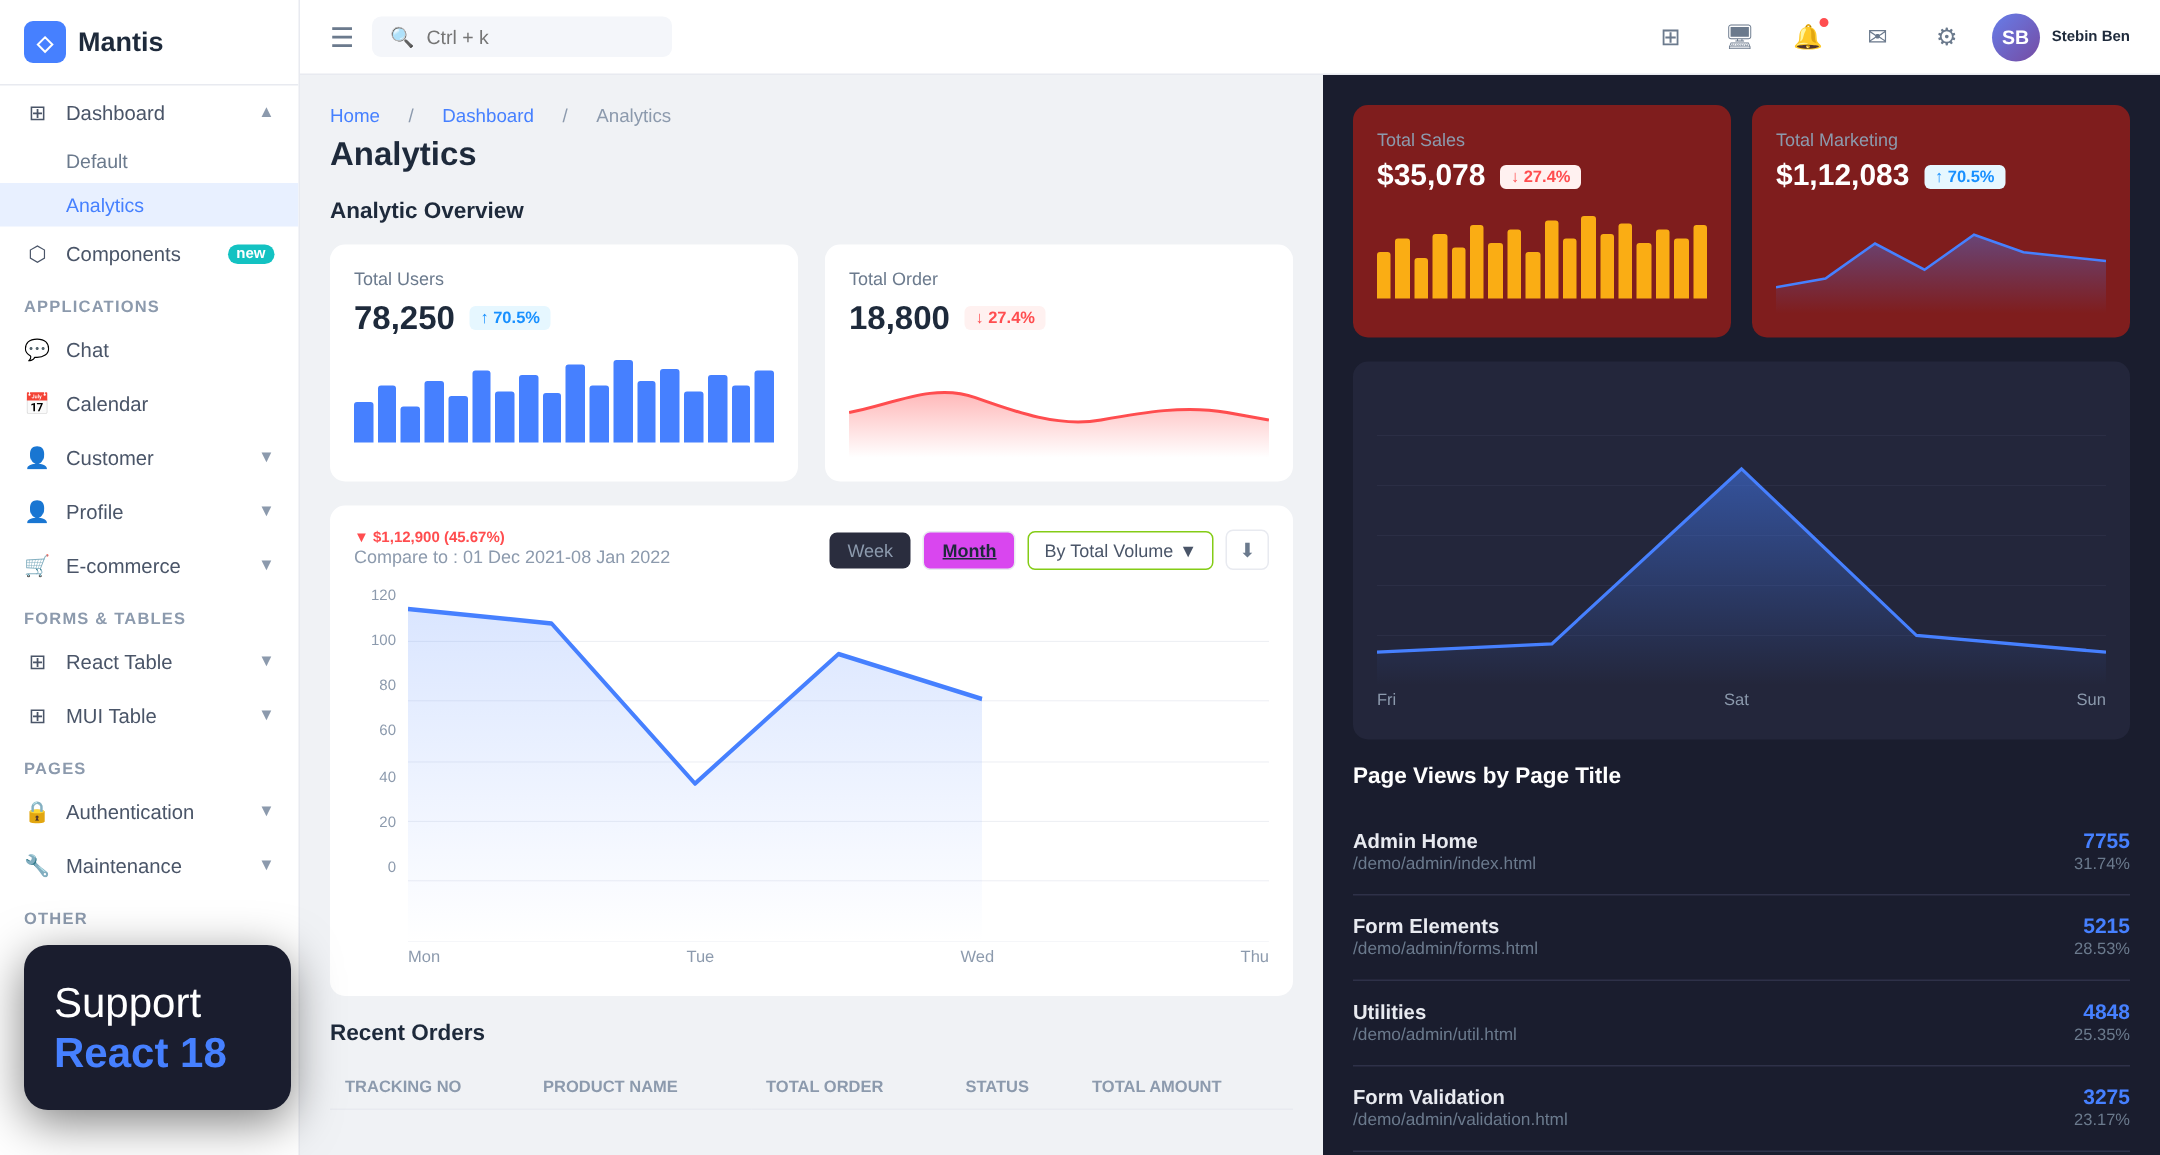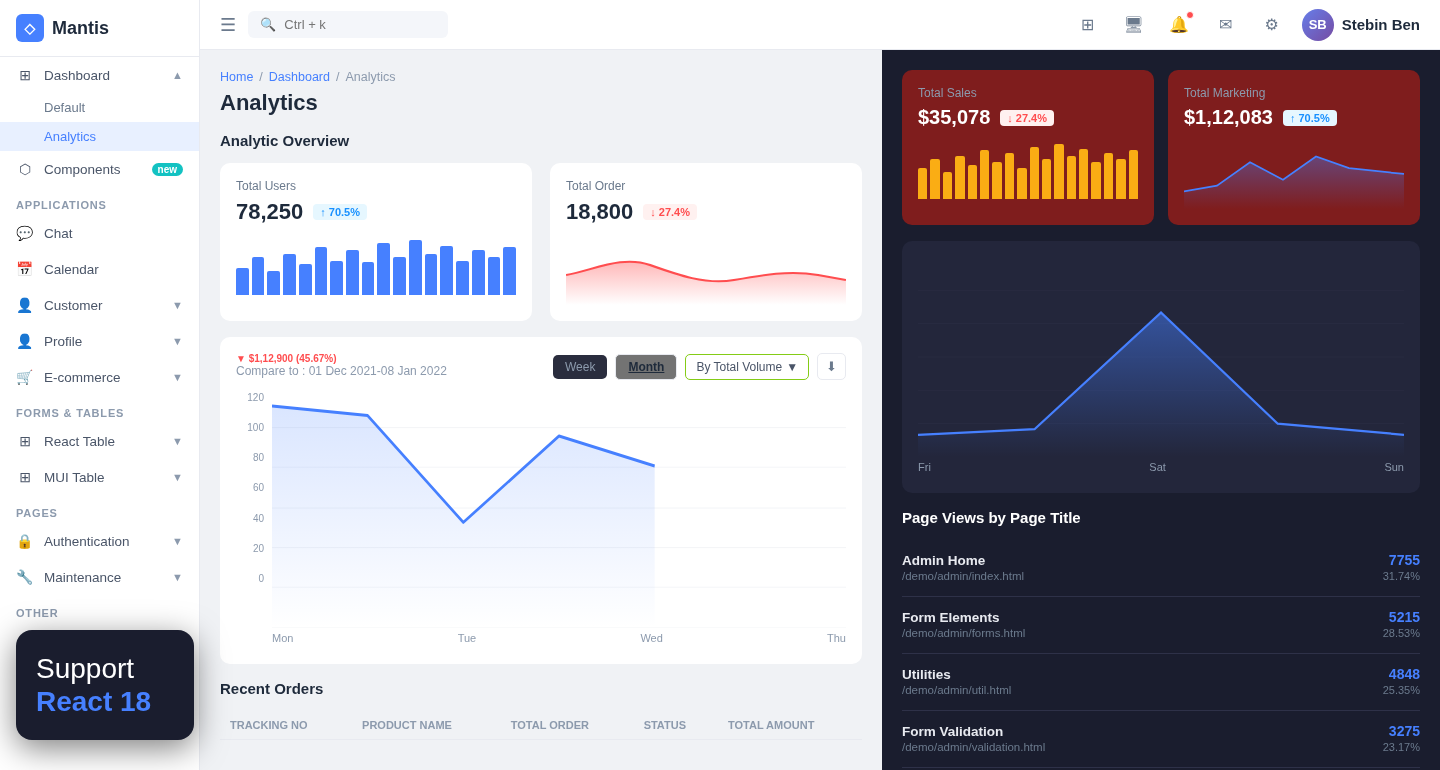--- a/index.html
+++ b/index.html
@@ -139,21 +139,21 @@
       display: flex; align-items: center; gap: 8px;
       cursor: pointer;
     }
     .user-avatar {
       width: 32px; height: 32px;
       border-radius: 50%;
       background: linear-gradient(135deg, #667eea, #764ba2);
       display: flex; align-items: center; justify-content: center;
       color: white; font-size: 13px; font-weight: 600;
     }
-    .user-name { font-size: 15px; font-weight: 600; color: #1e2a3b; text-align: right; }
+    .user-name { font-size: 10px; font-weight: 600; color: #1e2a3b; text-align: right; }
 
     
     #content {
       flex: 1;
       display: flex;
       overflow: hidden;
       position: relative;
     }
 
     
@@ -168,21 +168,21 @@
     
     #dark-panel {
       flex: 1;
       background: #1a1d2e;
       overflow-y: auto;
       padding: 20px;
     }
 
     
     .breadcrumb {
-      display: flex; align-items: center; gap: 6px;
+      display: flex; align-items: center; gap: 19px;
       font-size: 12.5px; color: #8c9aad; margin-bottom: 6px;
     }
     .breadcrumb a { color: #4680ff; text-decoration: none; }
     .breadcrumb span { color: #8c9aad; }
 
     .page-title {
       font-size: 22px; font-weight: 700; color: #1e2a3b; margin-bottom: 16px;
     }
 
     .section-title {
@@ -238,21 +238,21 @@
       margin-bottom: 4px;
     }
     .income-value { color: #ff4d4f; font-size: 10px; font-weight: 700; }
     .income-compare { font-size: 12px; color: #8c9aad; }
     .income-controls { display: flex; align-items: center; gap: 8px; }
     .btn-week {
       background: #2a2d3e; color: #8c9aad;
       border: none; padding: 5px 12px; border-radius: 5px; cursor: pointer; font-size: 12px;
     }
     .btn-month {
-      background: #737373; color: #1e2a3b; font-weight: 600;
+      background: #d946ef; color: #1e2a3b; font-weight: 600;
       border: 1px solid #e8eaf0; padding: 5px 12px; border-radius: 5px; cursor: pointer; font-size: 12px; text-decoration: underline;
     }
     .btn-volume {
       background: #fff; border: 1px solid #84cc16;
       padding: 5px 10px; border-radius: 5px; cursor: pointer; font-size: 12px; color: #4a5568;
       display: flex; align-items: center; gap: 4px;
     }
     .btn-download {
       background: #fff; border: 1px solid #e8eaf0;
       padding: 5px 8px; border-radius: 5px; cursor: pointer; font-size: 13px; color: #6b7a8d;

